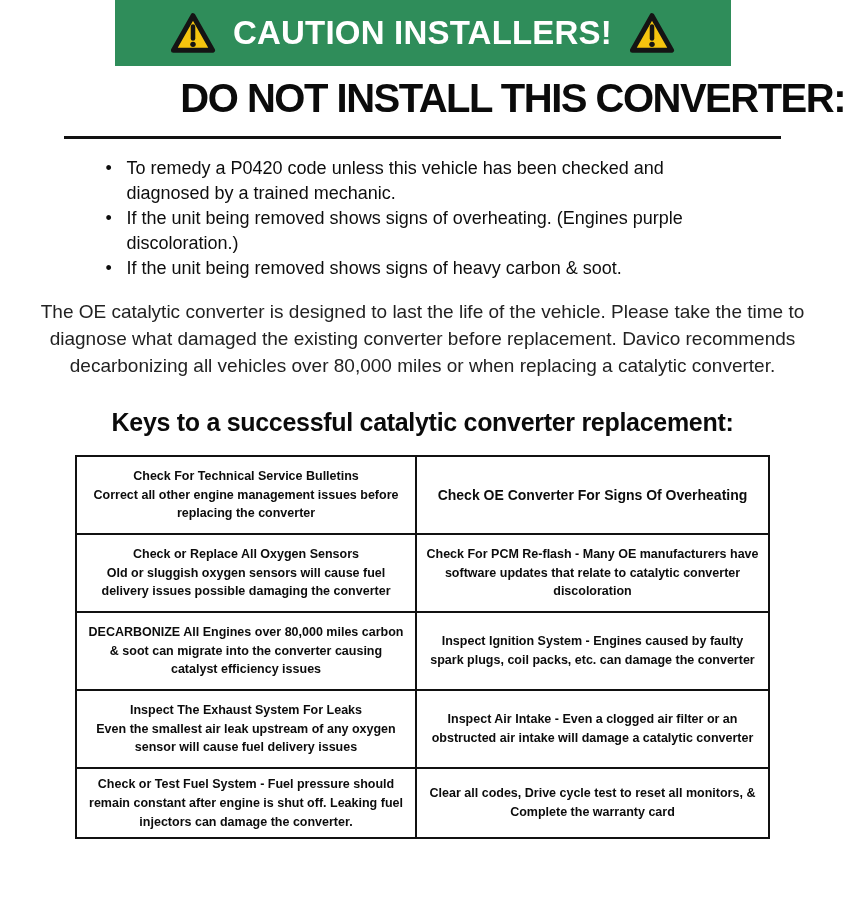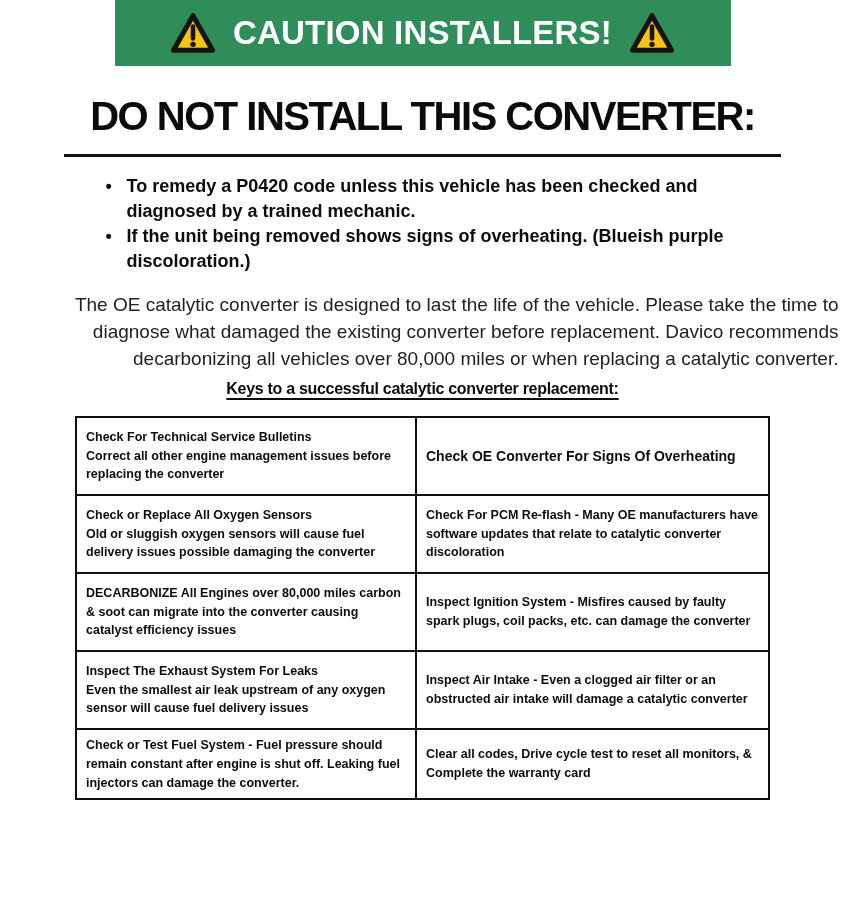--- a/index.html
+++ b/index.html
@@ -24,22 +24,22 @@
     color:#ffffff;
     font-size:33px;
     font-weight:bold;
     letter-spacing:0.2px;
     white-space:nowrap;
   }
   .warning-icon svg { display:block; width:50px; height:46px; }
 
   
   .main-heading {
-    margin-top:27px;
-    text-align:center;
+    margin-top:9px;
+    text-align:right;
     font-size:40px;
     font-weight:bold;
     letter-spacing:-1.5px;
     line-height:1.15;
     color:#0b0b0b;
   }
 
   .divider {
     width:717px; height:3px;
     margin:15px auto 0;
@@ -49,65 +49,64 @@
   
   .warnings {
     width:648px;
     margin:17px auto 0;
     list-style:none;
   }
   .warnings li {
     position:relative;
     padding-left:28px;
     font-size:18px;
-    font-weight:bold;
+    font-weight:normal;
     line-height:25px;
     color:#0d0d0d;
   }
   .warnings li::before {
     content:"\2022";
     position:absolute;
     left:7px; top:0;
     font-size:18px;
   }
 
   
   .advisory {
     width:832px;
     margin:17px auto 0;
-    text-align:right;
+    text-align:center;
     font-size:19px;
     font-weight:normal;
     line-height:27px;
     color:#222;
   }
 
   
   .keys-heading {
-    margin-top:8px;
+    margin-top:29px;
     text-align:center;
-    font-size:16px;
+    font-size:25px;
     font-weight:bold;
     letter-spacing:-0.3px;
     color:#0b0b0b;
-    text-decoration:underline;
     text-decoration-thickness:2px;
     text-underline-offset:4px;
   }
 
   
   table.keys-table {
     width:693px;
     margin:18px auto 0;
     border-collapse:collapse;
     table-layout:fixed;
   }
   .keys-table td {
     border:2px solid #111;
-    text-align:left;
+    text-align:center;
     vertical-align:middle;
     font-size:12.5px;
     font-weight:bold;
     line-height:1.5;
     padding:6px 9px;
     white-space:pre-line;
     color:#0c0c0c;
   }
   .keys-table tr { height:78px; }
   .keys-table tr:nth-child(5) { height:64px; }
@@ -136,21 +135,22 @@
       </svg>
     </span>
   </div>
 
   <h1 class="main-heading">DO NOT INSTALL THIS CONVERTER:</h1>
 
   <div class="divider"></div>
 
   <ul class="warnings">
     <li>To remedy a P0420 code unless this vehicle has been checked and diagnosed by a trained mechanic.</li>
-    <li>If the unit being removed shows signs of overheating. (Blueish purple discoloration.)</li>
+    <li>If the unit being removed shows signs of overheating. (Engines purple discoloration.)</li>
+    <li>If the unit being removed shows signs of heavy carbon &amp; soot.</li>
   </ul>
 
   <p class="advisory">The OE catalytic converter is designed to last the life of the vehicle. Please take the time to diagnose what damaged the existing converter before replacement. Davico recommends decarbonizing all vehicles over 80,000 miles or when replacing a catalytic converter.</p>
 
   <h2 class="keys-heading">Keys to a successful catalytic converter replacement:</h2>
 
   <table class="keys-table">
     <colgroup>
       <col style="width:340px">
       <col style="width:353px">
@@ -161,21 +161,21 @@
 Correct all other engine management issues before replacing the converter</td>
         <td class="cell-lg">Check OE Converter For Signs Of Overheating</td>
       </tr>
       <tr>
         <td>Check or Replace All Oxygen Sensors
 Old or sluggish oxygen sensors will cause fuel delivery issues possible damaging the converter</td>
         <td>Check For PCM Re-flash - Many OE manufacturers have software updates that relate to catalytic converter discoloration</td>
       </tr>
       <tr>
         <td>DECARBONIZE All Engines over 80,000 miles carbon &amp; soot can migrate into the converter causing catalyst efficiency issues</td>
-        <td>Inspect Ignition System - Misfires caused by faulty spark plugs, coil packs, etc. can damage the converter</td>
+        <td>Inspect Ignition System - Engines caused by faulty spark plugs, coil packs, etc. can damage the converter</td>
       </tr>
       <tr>
         <td>Inspect The Exhaust System For Leaks
 Even the smallest air leak upstream of any oxygen sensor will cause fuel delivery issues</td>
         <td>Inspect Air Intake - Even a clogged air filter or an obstructed air intake will damage a catalytic converter</td>
       </tr>
       <tr>
         <td>Check or Test Fuel System - Fuel pressure should remain constant after engine is shut off.  Leaking fuel injectors can damage the converter.</td>
         <td>Clear all codes,  Drive cycle test to reset all monitors, &amp; Complete the warranty card</td>
       </tr>

